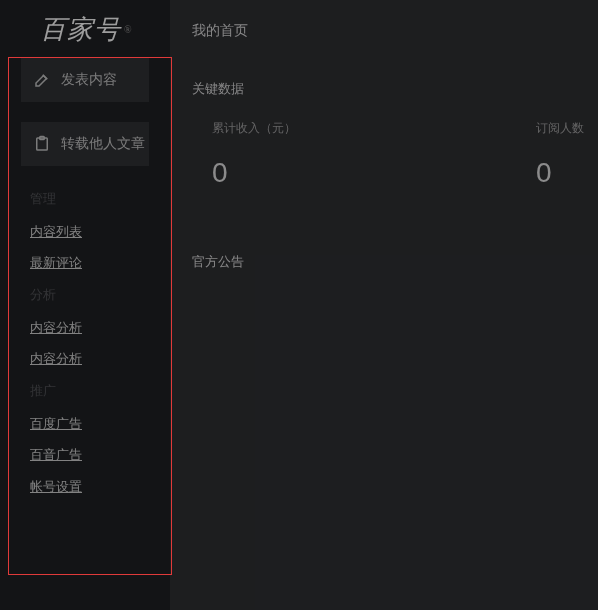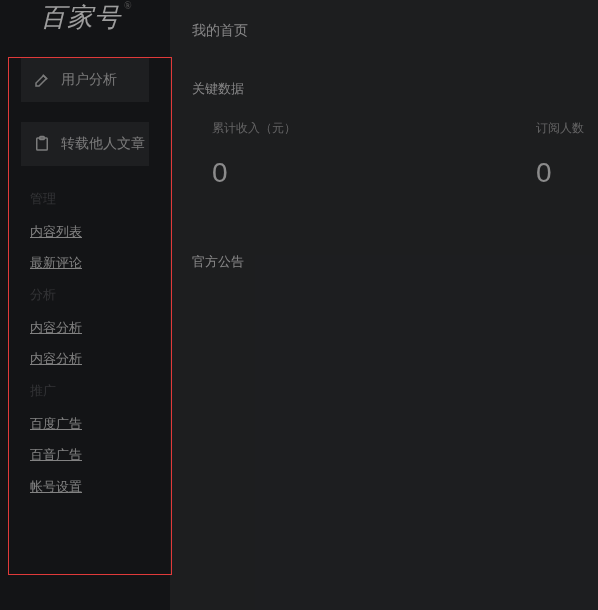--- a/index.html
+++ b/index.html
@@ -24,21 +24,21 @@
     left: 0; top: 0;
     width: 170px; height: 610px;
     background: #1e1f22;
     display: flex;
     flex-direction: column;
     align-items: center;
   }
 
   .logo {
     width: 170px; height: 58px;
-    display: flex; align-items: flex-start; justify-content: flex-start;
+    display: flex; align-items: center; justify-content: flex-start;
     padding-left: 40px;
     color: #f2f2f2;
     font-family: "STKaiti", "KaiTi", cursive, serif;
     font-size: 26px;
     font-style: italic;
     letter-spacing: 1px;
     position: relative;
   }
   .logo sup { font-size: 10px; color: #8a8a8a; font-style: normal; margin-left: 3px; vertical-align: top; }
 
@@ -111,21 +111,21 @@
       <sup>®</sup>
   </div>
 
   <div class="action-btn">
     <span>
       <svg viewBox="0 0 24 24" fill="none" stroke="#bdbdbd" stroke-width="2">
           <path d="M4 20h4l10-10-4-4L4 16v4z"></path>
           <path d="M13 5l6 6"></path>
         </svg>
     </span>
-    <span>用户分析</span>
+    <span>发表内容</span>
   </div>
 
   <div class="action-btn">
     <span>
       <svg viewBox="0 0 24 24" fill="none" stroke="#bdbdbd" stroke-width="2">
           <rect x="5" y="4" width="14" height="16" rx="1"></rect>
           <rect x="9" y="2" width="6" height="4" rx="1"></rect>
         </svg>
     </span>
     <span>转载他人文章</span>

